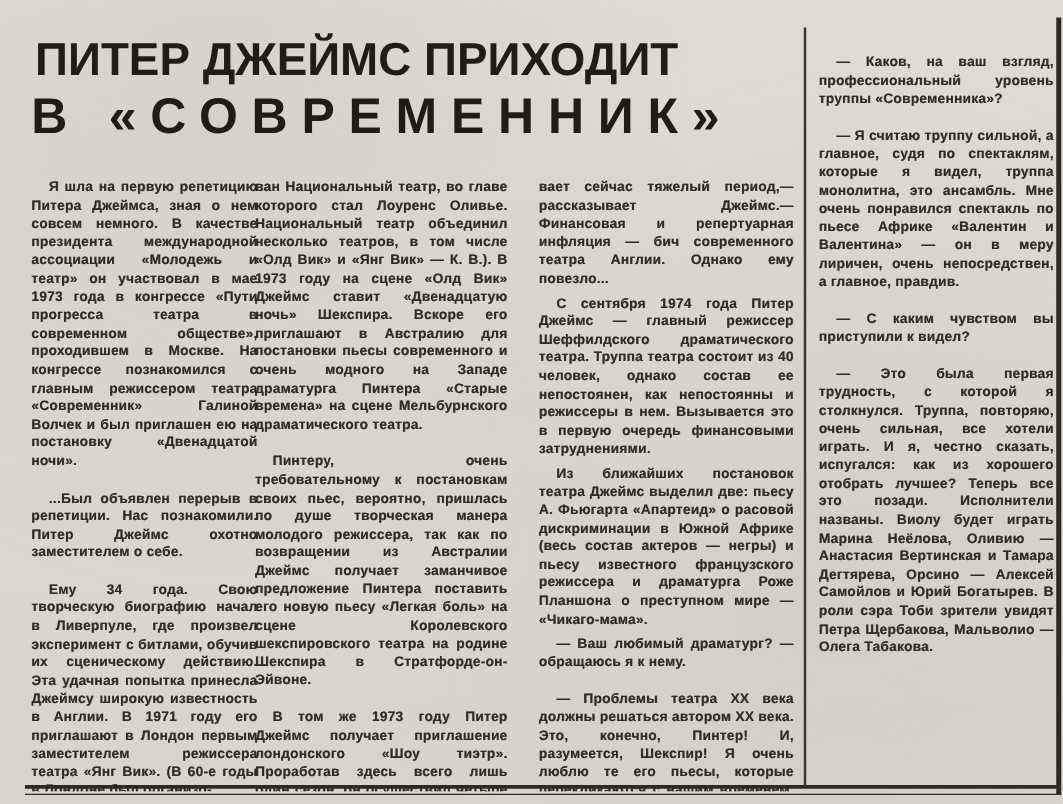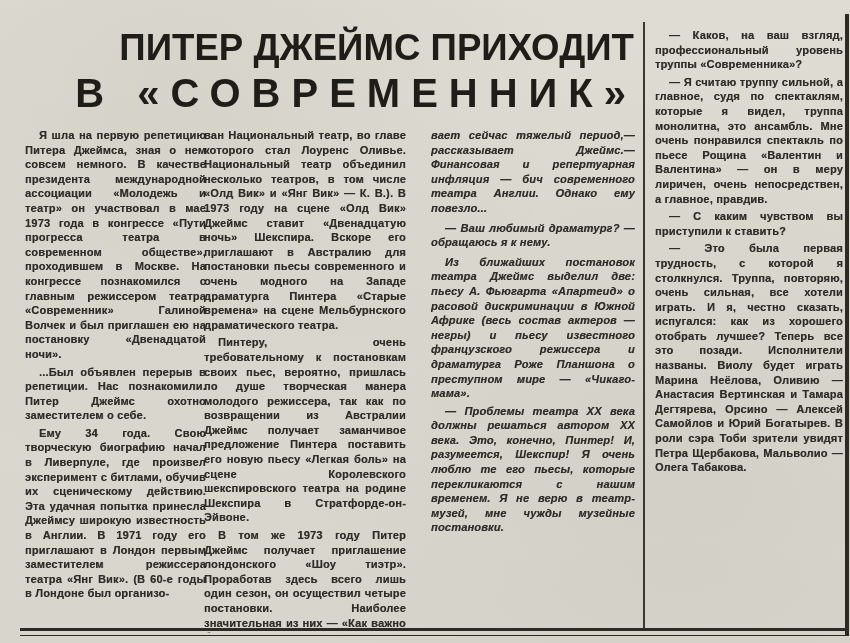--- a/index.html
+++ b/index.html
@@ -10,46 +10,46 @@
       radial-gradient(circle at 20% 15%, rgba(120,115,100,0.08), transparent 45%),
       radial-gradient(circle at 80% 70%, rgba(120,115,100,0.07), transparent 50%),
       linear-gradient(180deg, rgba(0,0,0,0.02), rgba(0,0,0,0.05));
     font-family:"Liberation Sans", sans-serif;
     color:#2b2a24;
   }
   .page{position:absolute;inset:0;}
   
   .headline{
     position:absolute;left:25px;top:26px;width:612px;height:98px;
-    text-align:right;font-weight:bold;color:#1e1d18;
+    text-align:left;font-weight:bold;color:#1e1d18;
   }
   .headline .l1{
     font-size:37px;line-height:44px;letter-spacing:0px;
     transform:scaleX(0.99);transform-origin:center;
     white-space:nowrap;
   }
   .headline .l2{
     font-size:40px;line-height:46px;letter-spacing:11px;
     white-space:nowrap;
   }
   
   .col{
     position:absolute;
     font-size:11px;line-height:14.6px;font-weight:bold;
     text-align:justify;color:#2e2c26;
     letter-spacing:0.2px;
     text-shadow:0.3px 0 0 rgba(46,44,38,0.55);
     overflow:hidden;
   }
-  .col p{margin:0 0 3px 0;text-indent:14px;overflow-wrap:break-word;}
+  .col p{margin:15px 0 3px 0;text-indent:14px;overflow-wrap:break-word;}
   .col p.cont{text-indent:0;}
   .col p.gap{margin-top:5px;}
   #col1{left:25px;  top:128px; width:181px; height:505px;}
   #col2{left:204px; top:128px; width:202px; height:505px;}
-  #col3{left:431px; top:128px; width:204px; height:505px;font-style:italic;}
+  #col3{left:431px; top:128px; width:204px; height:505px;}
   #col4{left:655px; top:28px;  width:188px; height:600px;}
   
   .vrule-mid{
     position:absolute;left:643px;top:22px;width:2px;height:608px;
     background:#3a382f;
   }
   .vrule-right{
     position:absolute;left:845px;top:14px;width:4px;height:622px;
     background:#2c2a23;
   }
@@ -77,29 +77,30 @@
 
   <div class="col" id="col2">
     <p class="cont">ван Национальный театр, во главе которого стал Лоуренс Оливье. Национальный театр объединил несколько театров, в том числе «Олд Вик» и «Янг Вик» — К. В.). В 1973 году на сцене «Олд Вик» Джеймс ставит «Двенадцатую ночь» Шекспира. Вскоре его приглашают в Австралию для постановки пьесы современного и очень модного на Западе драматурга Пинтера «Старые времена» на сцене Мельбурнского драматического театра.</p>
     <p>Пинтеру, очень требовательному к постановкам своих пьес, вероятно, пришлась по душе творческая манера молодого режиссера, так как по возвращении из Австралии Джеймс получает заманчивое предложение Пинтера поставить его новую пьесу «Легкая боль» на сцене Королевского шекспировского театра на родине Шекспира в Стратфорде-он-Эйвоне.</p>
     <p>В том же 1973 году Питер Джеймс получает приглашение лондонского «Шоу тиэтр». Проработав здесь всего лишь один сезон, он осуществил четыре постановки. Наиболее значительная из них — «Как важно быть серьезным» Оскара Уайльда.</p>
 
   </div>
 
   <div class="col" id="col3">
     <p class="cont">вает сейчас тяжелый период,— рассказывает Джеймс.— Финансовая и репертуарная инфляция — бич современного театра Англии. Однако ему повезло...</p>
+    <p class="gap">С сентября 1974 года Питер Джеймс — главный режиссер Шеффилдского драматического театра. Труппа театра состоит из 40 человек, однако состав ее непостоянен, как непостоянны и режиссеры в нем. Вызывается это в первую очередь финансовыми затруднениями.</p>
+    <p class="gap">Из ближайших постановок театра Джеймс выделил две: пьесу А. Фьюгарта «Апартеид» о расовой дискриминации в Южной Африке (весь состав актеров — негры) и пьесу известного французского режиссера и драматурга Роже Планшона о преступном мире — «Чикаго-мама».</p>
     <p class="gap">— Ваш любимый драматург? — обращаюсь я к нему.</p>
-    <p class="gap">Из ближайших постановок театра Джеймс выделил две: пьесу А. Фьюгарта «Апартеид» о расовой дискриминации в Южной Африке (весь состав актеров — негры) и пьесу известного французского режиссера и драматурга Роже Планшона о преступном мире — «Чикаго-мама».</p>
     <p>— Проблемы театра XX века должны решаться автором XX века. Это, конечно, Пинтер! И, разумеется, Шекспир! Я очень люблю те его пьесы, которые перекликаются с нашим временем. Я не верю в театр-музей, мне чужды музейные постановки.</p>
   </div>
 
   <div class="col" id="col4">
     <p>— Каков, на ваш взгляд, профессиональный уровень труппы «Современника»?</p>
-    <p>— Я считаю труппу сильной, а главное, судя по спектаклям, которые я видел, труппа монолитна, это ансамбль. Мне очень понравился спектакль по пьесе Рощина «Валентин и Валентина» — он в меру лиричен, очень непосредствен, а главное, правдив.</p>
-    <p>— С каким чувством вы приступили к ставить?</p>
+    <p>— Я считаю труппу сильной, а главное, судя по спектаклям, которые я видел, труппа монолитна, это ансамбль. Мне очень понравился спектакль по пьесе Африке «Валентин и Валентина» — он в меру лиричен, очень непосредствен, а главное, правдив.</p>
+    <p>— С каким чувством вы приступили к видел?</p>
     <p>— Это была первая трудность, с которой я столкнулся. Труппа, повторяю, очень сильная, все хотели играть. И я, честно сказать, испугался: как из хорошего отобрать лучшее? Теперь все это позади. Исполнители названы. Виолу будет играть Марина Неёлова, Оливию — Анастасия Вертинская и Тамара Дегтярева, Орсино — Алексей Самойлов и Юрий Богатырев. В роли сэра Тоби зрители увидят Петра Щербакова, Мальволио — Олега Табакова.</p>
 
   </div>
 
   <div class="vrule-mid"></div>
   <div class="vrule-right"></div>
   <div class="hrule-bottom"></div>
 
 </div>
 

